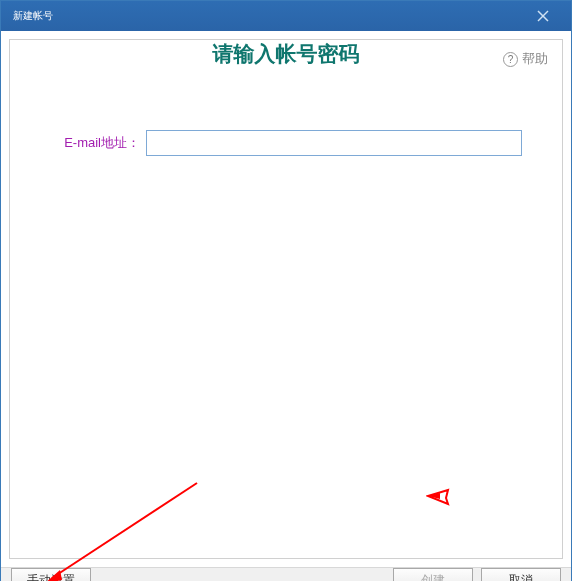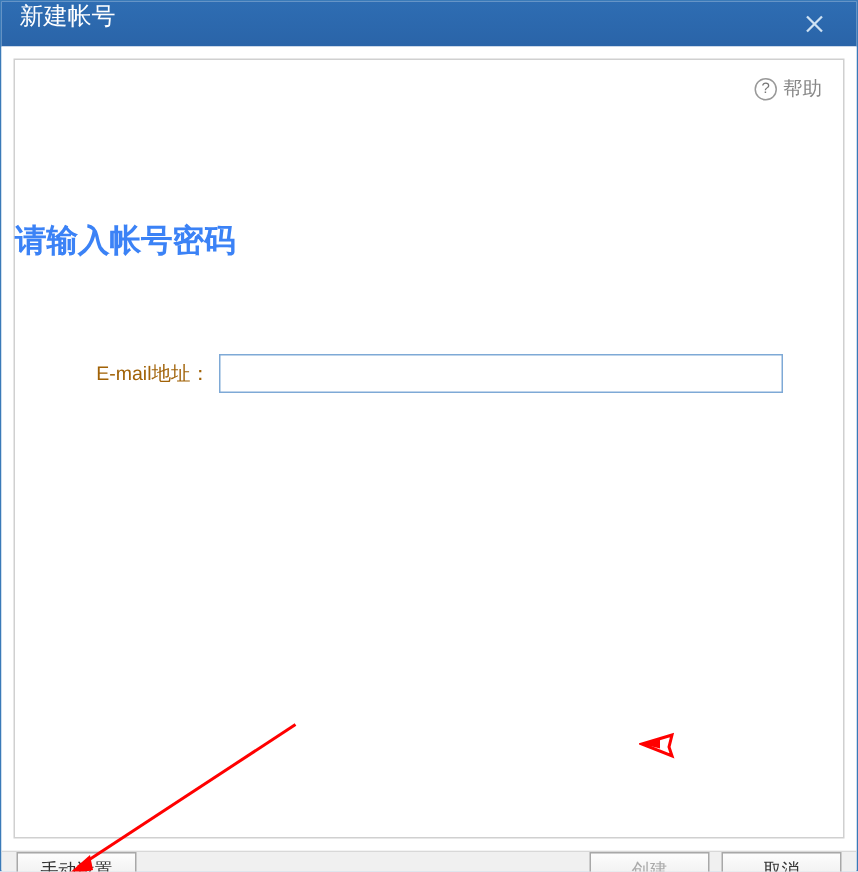--- a/index.html
+++ b/index.html
@@ -18,22 +18,23 @@
       border: 1px solid #3a7ab8;
       display: flex;
       flex-direction: column;
       position: relative;
     }
     .titlebar {
       height: 30px;
       background: linear-gradient(to bottom, #2e6db3 0%, #2a64a8 100%);
       color: #fff;
       display: flex;
+      align-items: center;
       padding: 0 8px 0 12px;
-      font-size: 16px;
+      font-size: 10px;
     }
     .titlebar .title { flex: 1; }
     .close-btn {
       width: 40px;
       height: 30px;
       display: flex;
       align-items: center;
       justify-content: center;
       cursor: pointer;
       color: #cfe2f3;
@@ -68,39 +69,39 @@
       width: 15px; height: 15px;
       border: 1px solid #999;
       border-radius: 50%;
       display: inline-flex;
       align-items: center;
       justify-content: center;
       font-size: 10px;
       color: #777;
     }
     .heading {
+      text-align: center;
       font-size: 21px;
       font-weight: bold;
-      color: #3b82f6;
-      margin-top: 106px;
+      color: #0f766e;
     }
     .form {
       margin-top: 62px;
       padding: 0 40px;
     }
     .form-row {
       display: flex;
       align-items: center;
       margin-bottom: 14px;
     }
     .form-row label {
       width: 96px;
       text-align: right;
       padding-right: 6px;
-      color: #a16207;
+      color: #a21caf;
       font-size: 13px;
     }
     .form-row input {
       flex: 1;
       height: 26px;
       border: 1px solid #7ea9d6;
       padding: 2px 6px;
       font-size: 13px;
       outline: none;
       background: #fff;

